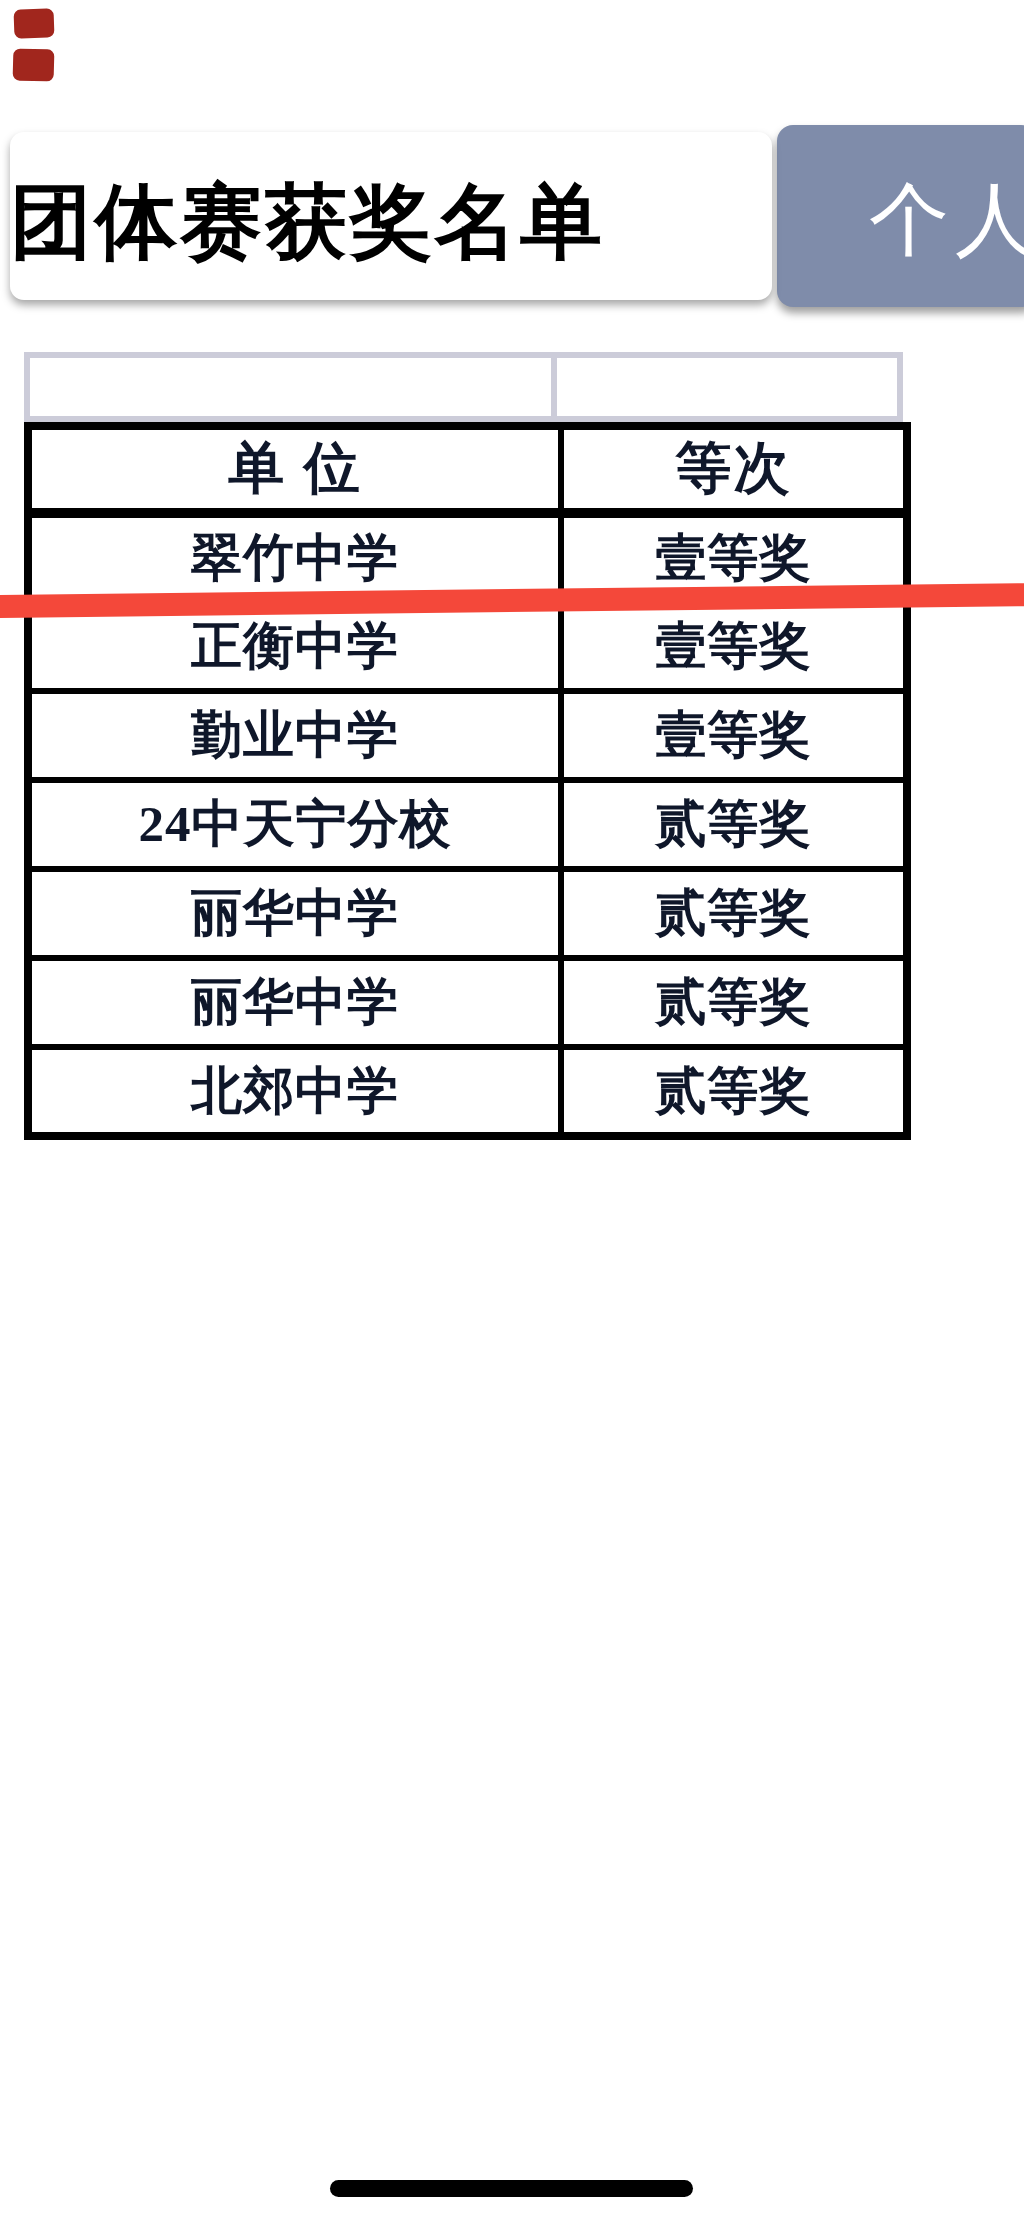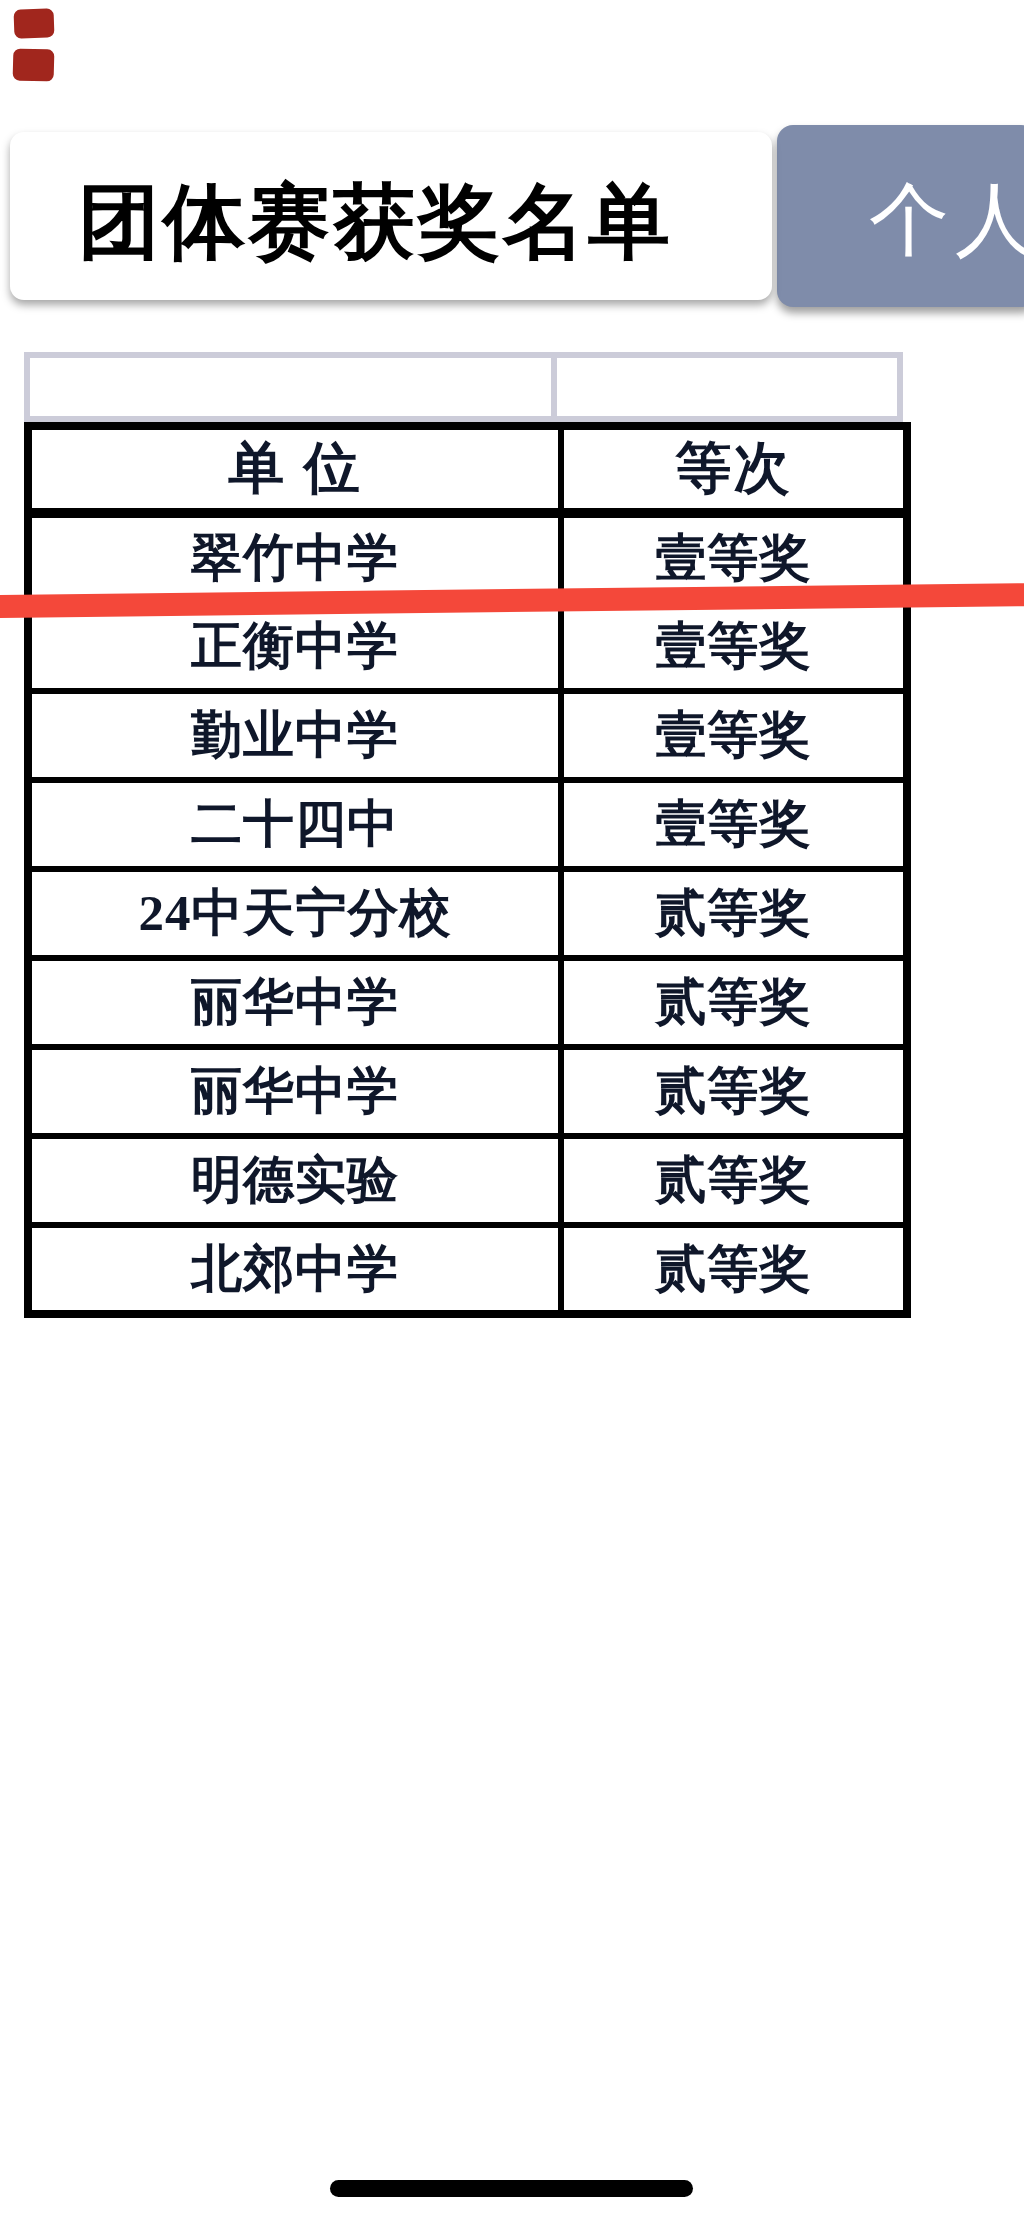--- a/index.html
+++ b/index.html
@@ -17,21 +17,21 @@
 
   
   .title-card{
     position:absolute;left:10px;top:132px;width:762px;height:168px;
     background:#ffffff;border-radius:14px;
     box-shadow:0 5px 8px rgba(0,0,0,0.35);
     display:flex;align-items:center;
     z-index:3;
   }
   .title-card .title{
-    padding-left:68px;padding-top:14px;
+    padding-top:14px;
     font-size:82px;font-weight:bold;color:#000;
     letter-spacing:3px;white-space:nowrap;
   }
 
   
   .side-tab{
     position:absolute;left:777px;top:125px;width:260px;height:182px;
     border-radius:16px;
     box-shadow:0 6px 9px rgba(0,0,0,0.38);
     display:flex;align-items:center;
@@ -132,44 +132,36 @@
   <tr class="datarow">
     <td>正衡中学</td>
     <td>壹等奖</td>
   </tr>
 
   <tr class="datarow">
     <td>勤业中学</td>
     <td>壹等奖</td>
   </tr>
 
-  <tr class="datarow">
-    <td>二十四中</td>
-    <td>壹等奖</td>
-  </tr>
 
   <tr class="datarow">
     <td>24中天宁分校</td>
     <td>贰等奖</td>
   </tr>
 
   <tr class="datarow">
     <td>丽华中学</td>
     <td>贰等奖</td>
   </tr>
 
   <tr class="datarow">
     <td>丽华中学</td>
     <td>贰等奖</td>
   </tr>
 
-  <tr class="datarow">
-    <td>明德实验</td>
-    <td>贰等奖</td>
-  </tr>
 
   <tr class="datarow">
     <td>北郊中学</td>
     <td>贰等奖</td>
   </tr>
 
 </tbody>
   </table>
 </div>
 

